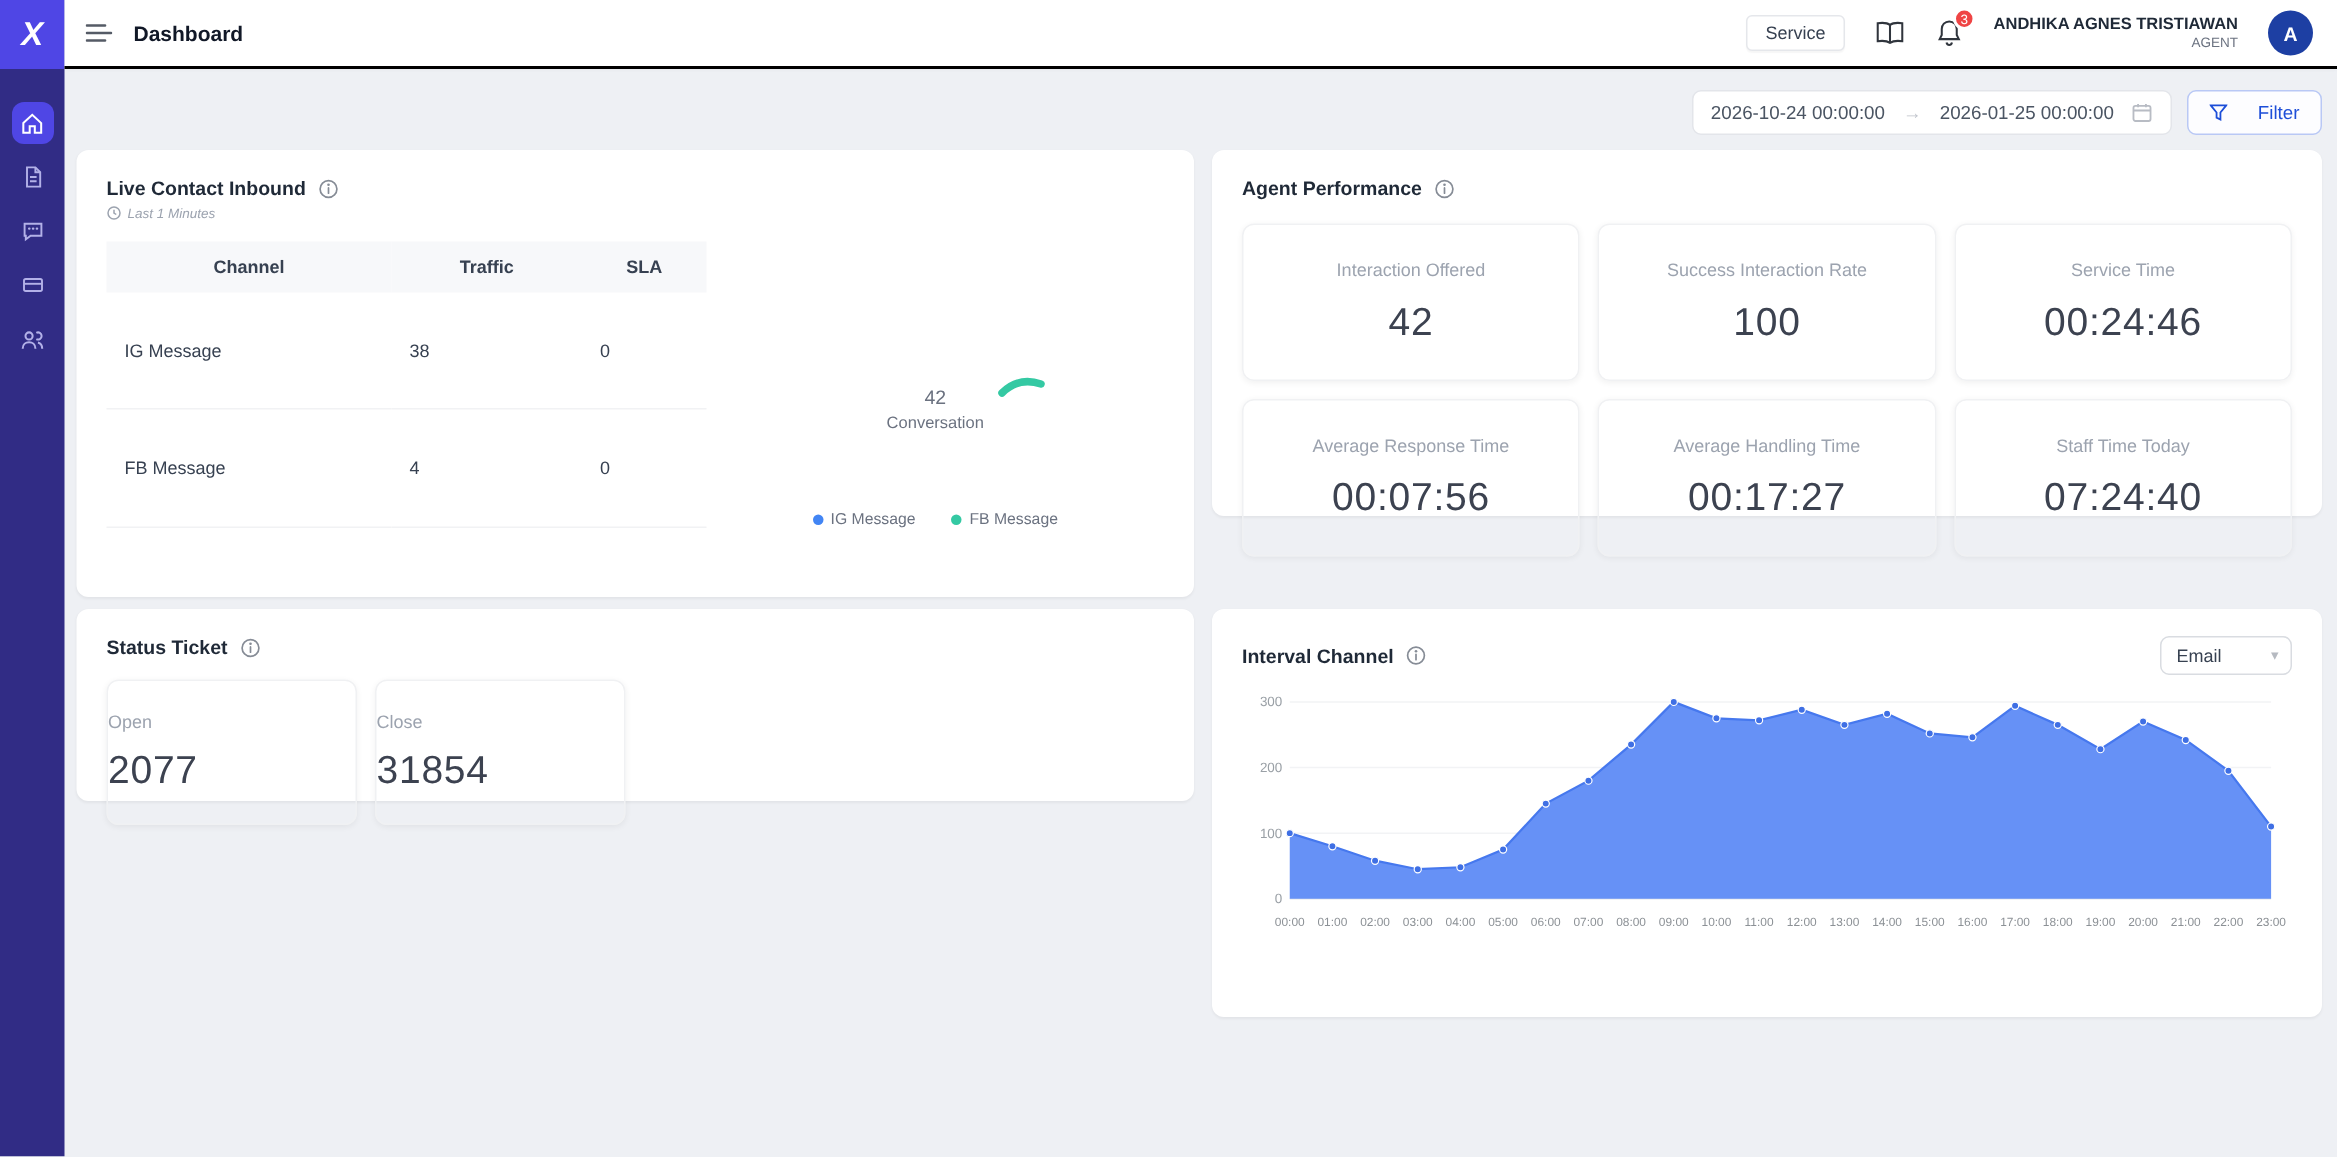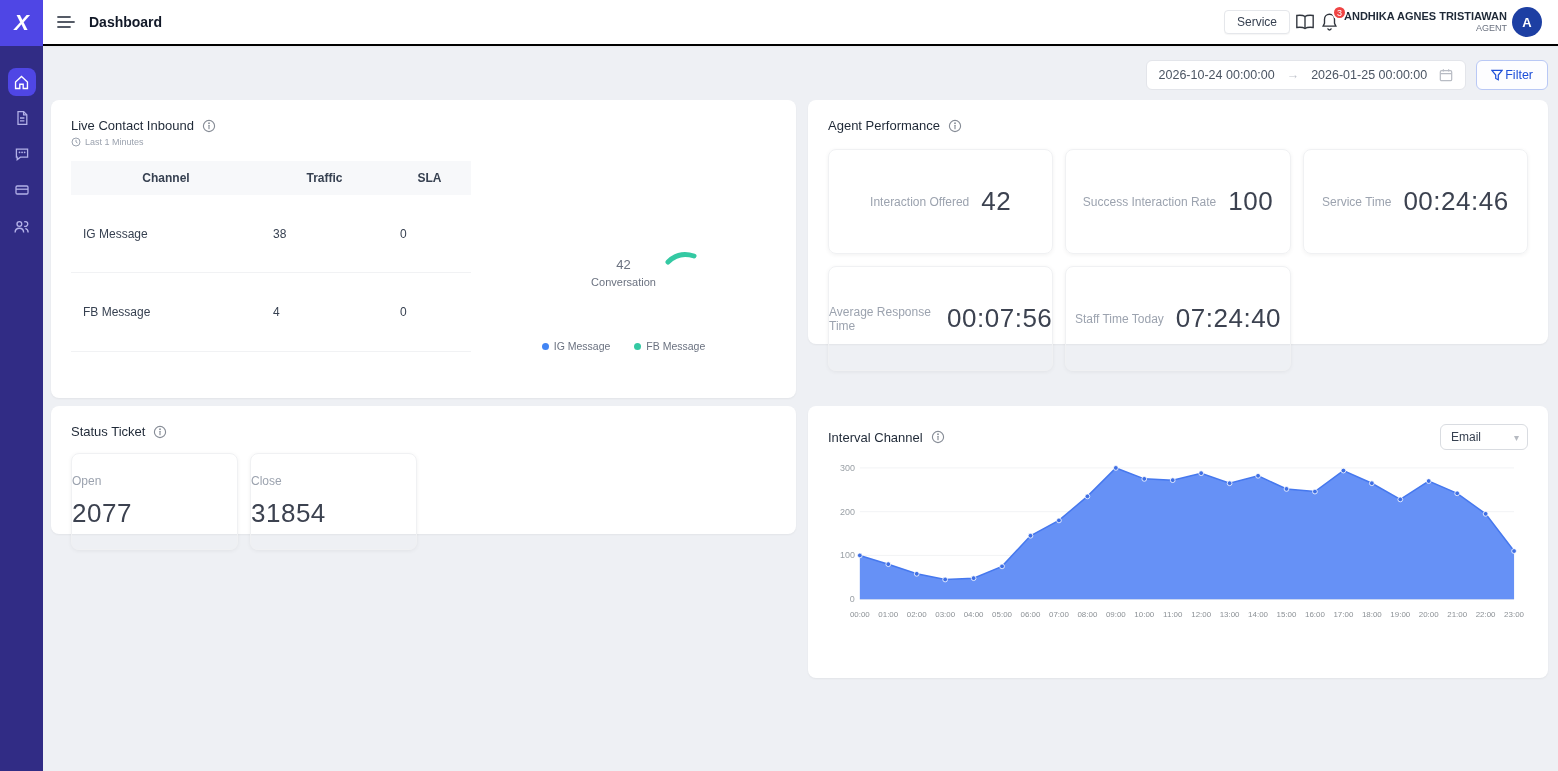--- a/index.html
+++ b/index.html
@@ -32,21 +32,21 @@
   .main { flex: 1; display: flex; flex-direction: column; min-width: 0; }
   
   .header {
     height: 46px; background: #fff; border-bottom: 2px solid #000000;
     display: flex; align-items: center; justify-content: space-between;
     padding: 0 16px 0 14px; box-shadow: 0 1px 2px rgba(0,0,0,.03);
   }
   .header-left { display: flex; align-items: center; gap: 14px; }
   .icon-btn { background: none; border: none; cursor: pointer; display: flex; align-items: center; }
   .page-title { font-size: 14px; font-weight: 700; color: #111827; }
-  .header-right { display: flex; align-items: center; gap: 5px; }
+  .header-right { display: flex; align-items: center; gap: 20px; }
   .chip {
     background: #fff; border: 1px solid #e5e7eb; border-radius: 4px;
     font-size: 12px; color: #374151; padding: 4px 12px; cursor: pointer;
     box-shadow: 0 1px 1px rgba(0,0,0,.04); font-family: inherit;
   }
   .bell-wrap { position: relative; cursor: pointer; display: flex; }
   .badge {
     position: absolute; top: -7px; right: -8px; background: #ef4444; color: #fff;
     font-size: 9px; min-width: 15px; height: 15px; border-radius: 8px;
     display: flex; align-items: center; justify-content: center; border: 2px solid #fff;
@@ -63,32 +63,32 @@
   .content { padding: 14px 10px 0 8px; flex: 1; }
   .filter-row { display: flex; justify-content: flex-end; align-items: center; gap: 10px; margin-bottom: 10px; }
   .date-range {
     background: #fff; border: 1px solid #e3e5ea; border-radius: 6px;
     display: flex; align-items: center; gap: 12px; padding: 7px 12px;
     font-size: 12.5px; color: #4b5563; cursor: pointer;
   }
   .date-range .arrow { color: #c0c4cc; }
   .filter-btn {
     background: #fdfdff; border: 1px solid #b9c8f5; color: #1d4ed8; border-radius: 6px;
-    font-size: 12.5px; padding: 7px 14px; display: flex; align-items: center; gap: 2px;
+    font-size: 12.5px; padding: 7px 14px; display: flex; align-items: center; gap: 20px;
     cursor: pointer; font-family: inherit;
   }
   .grid {
     display: grid; grid-template-columns: 745px 1fr; gap: 8px 12px;
     grid-template-areas: "live agent" "status interval";
     align-items: start;
   }
   .card { background: #fff; border-radius: 8px; box-shadow: 0 1px 2px rgba(0,0,0,.05); padding: 18px 20px; }
   .card-title-row { display: flex; align-items: center; gap: 8px; }
-  .card-title { font-size: 13px; font-weight: 400; color: #1f2937; }
-  .sub-row { display: flex; align-items: center; gap: 4px; margin-top: 4px; font-size: 9px; color: #9ca3af; }
+  .card-title { font-size: 13px; font-weight: 700; color: #1f2937; }
+  .sub-row { display: flex; align-items: center; gap: 4px; margin-top: 4px; font-size: 9px; color: #9ca3af; font-style: italic; }
   
   .live-card { grid-area: live; height: 298px; }
   .live-body { display: flex; margin-top: 14px; }
   .lc-table { width: 400px; border-collapse: collapse; font-size: 12px; }
   .lc-table th {
     background: #f7f8fa; text-align: center; font-weight: 700; color: #374151;
     padding: 10px 12px;
   }
   .lc-table td { padding: 13px 12px; border-bottom: 1px solid #f1f2f4; color: #374151; }
   .donut-zone { flex: 1; display: flex; flex-direction: column; align-items: center; padding-top: 96px; }
@@ -98,21 +98,21 @@
   .donut-arc { position: absolute; top: -8px; right: -42px; }
   .legend { display: flex; gap: 24px; margin-top: 52px; font-size: 10.5px; color: #6b7280; }
   .legend-item { display: flex; align-items: center; gap: 5px; }
   .dot { width: 7px; height: 7px; border-radius: 50%; display: inline-block; }
   
   .agent-card { grid-area: agent; height: 244px; }
   .stats-grid { display: grid; grid-template-columns: repeat(3, 1fr); gap: 12px; margin-top: 16px; }
   .stat-card {
     border: 1px solid #f0f1f3; border-radius: 8px; height: 105px;
     box-shadow: 0 1px 4px rgba(0,0,0,.06);
-    display: flex; flex-direction: row; align-items: center; justify-content: center; gap: 12px;
+    display: flex; flex-direction: column; align-items: center; justify-content: center; gap: 12px;
   }
   .stat-label { font-size: 12px; color: #9ca3af; }
   .stat-value { font-size: 26px; color: #3c4250; font-weight: 500; letter-spacing: .5px; }
   
   .status-card { grid-area: status; height: 128px; }
   .status-row { display: flex; gap: 12px; margin-top: 14px; }
   .status-box {
     width: 167px; height: 97px; border: 1px solid #f0f1f3; border-radius: 8px;
     box-shadow: 0 1px 4px rgba(0,0,0,.06);
     display: flex; flex-direction: column; align-items: flex-start; justify-content: center; gap: 10px;
@@ -308,20 +308,24 @@
             <div class="stat-label">Success Interaction Rate</div>
             <div class="stat-value">100</div>
           </div>
           <div class="stat-card">
             <div class="stat-label">Service Time</div>
             <div class="stat-value">00:24:46</div>
           </div>
           <div class="stat-card">
             <div class="stat-label">Average Response Time</div>
             <div class="stat-value">00:07:56</div>
+          </div>
+          <div class="stat-card">
+            <div class="stat-label">Average Handling Time</div>
+            <div class="stat-value">00:17:27</div>
           </div>
           <div class="stat-card">
             <div class="stat-label">Staff Time Today</div>
             <div class="stat-value">07:24:40</div>
           </div>
         </div>
       </section>
 
       <section class="card status-card">
         <div class="card-title-row">

